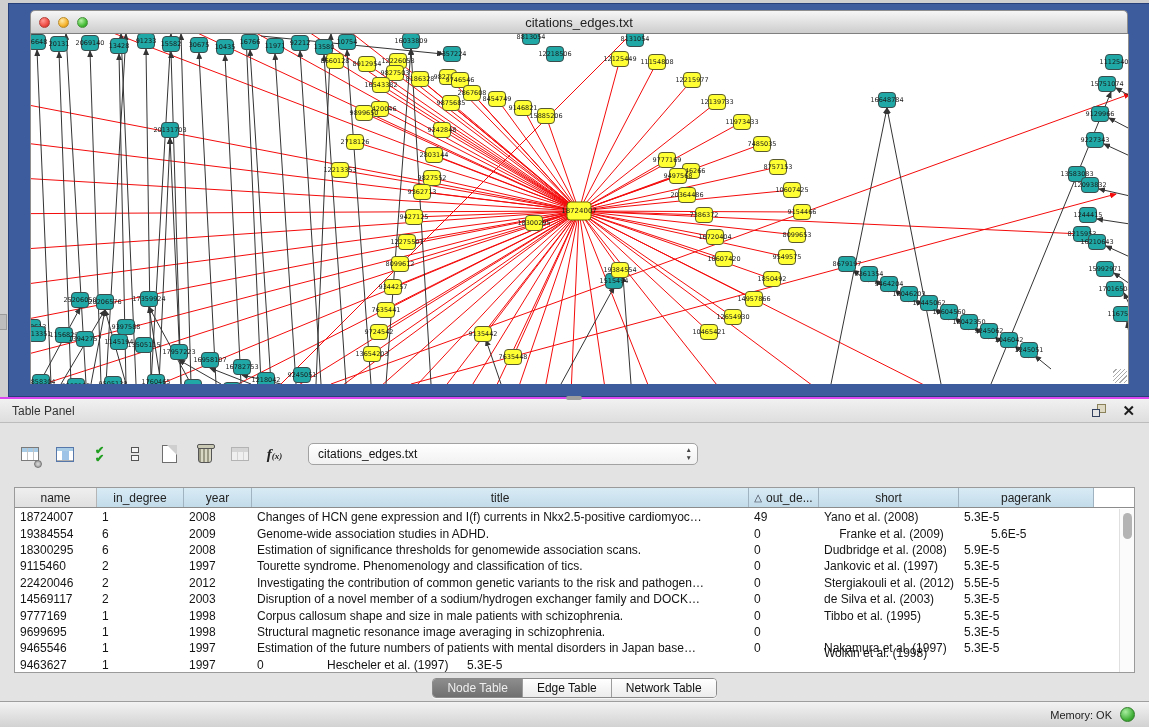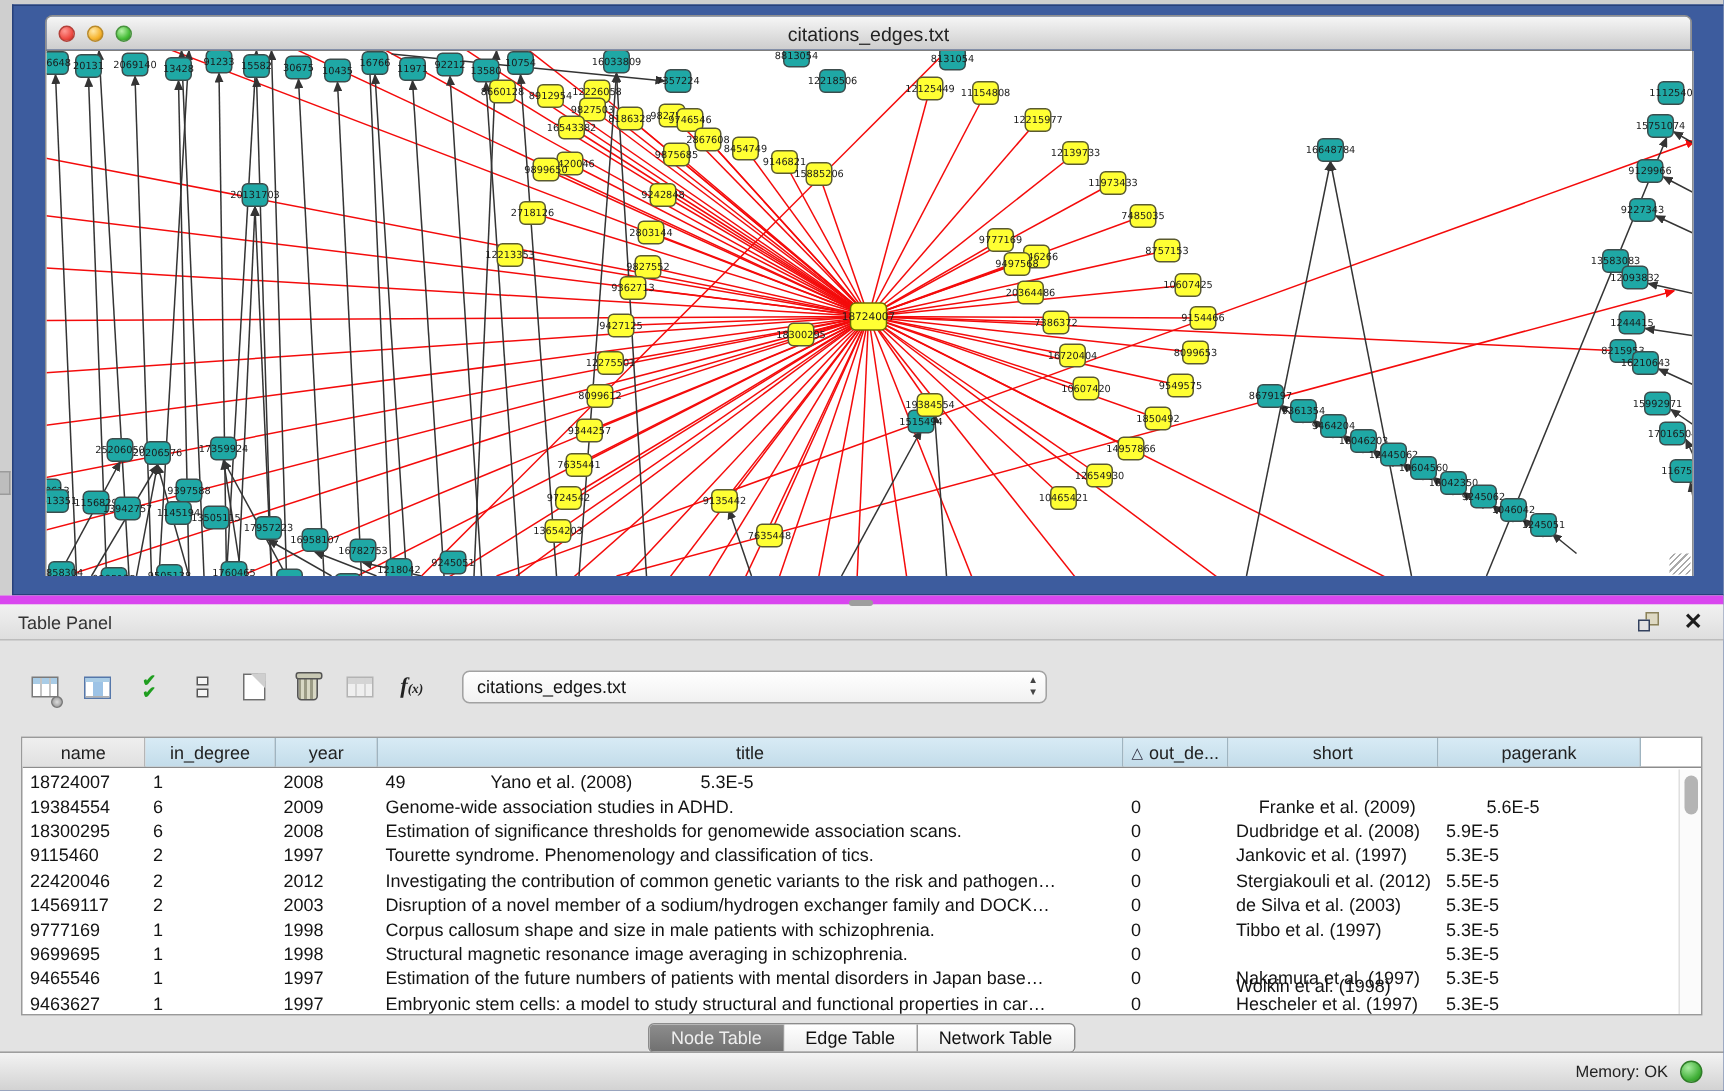--- a/index.html
+++ b/index.html
@@ -28,21 +28,21 @@
   .e-red { stroke:#f40b0b; stroke-width:1; }
   .e-blk { stroke:#343434; stroke-width:1; }
   .grip { position:absolute; right:1px; bottom:1px; width:14px; height:14px;
     background:repeating-linear-gradient(135deg,#fff 0 2px,#aaa 2px 3px); }
 
   .left-notch { position:absolute; left:0; top:314px; width:7px; height:16px;
     background:#bdbdbd; border:1px solid #9b9b9b; border-left:none; }
 
   
   .table-panel { position:absolute; left:0; top:397px; width:1149px; height:304px;
-    background:#e3e3e3; border-top:6px solid #d946ef; }
+    background:#e3e3e3; border-top:2px solid #d946ef; }
   .tp-header { height:24px; background:linear-gradient(#f1f1f1,#dedede);
     border-bottom:1px solid #bcbcbc; display:flex; align-items:center; position:relative;}
   .split-handle { position:absolute; left:566px; top:-3px; width:16px; height:4px;
     border-radius:2px; background:#9d9d9d; }
   .tp-title { font-size:12px; color:#333; padding-left:12px; flex:1; }
   .tp-float { width:14px; height:13px; position:relative; margin-right:16px; cursor:pointer;}
   .tp-float .sq1 { position:absolute; left:0; bottom:0; width:8px; height:8px; border:1px solid #33415e; background:#e3e3e3;}
   .tp-float .sq2 { position:absolute; right:0; top:0; width:9px; height:9px; border:1px solid #8a815a; background:#ded9c3;}
   .tp-close { font-size:15px; font-weight:bold; color:#1c1c1c; margin-right:14px; line-height:1; cursor:pointer;}
 
@@ -594,20 +594,21 @@
           </div>
           <div class="th" style="width: 135px;">
             <span>pagerank</span>
           </div>
         </div>
       <div class="grid-rows" id="grid-rows">
           <div class="tr">
             <div class="td" style="width: 82px;">18724007</div>
             <div class="td" style="width: 87px;">1</div>
             <div class="td" style="width: 68px;">2008</div>
+            <div class="td" style="width: 497px;">Changes of HCN gene expression and I(f) currents in Nkx2.5-positive cardiomyoc…</div>
             <div class="td" style="width: 70px;">49</div>
             <div class="td" style="width: 140px;">Yano et al. (2008)</div>
             <div class="td" style="width: 135px;">5.3E-5</div>
           </div>
           <div class="tr">
             <div class="td" style="width: 82px;">19384554</div>
             <div class="td" style="width: 87px;">6</div>
             <div class="td" style="width: 68px;">2009</div>
             <div class="td" style="width: 497px;">Genome-wide association studies in ADHD.</div>
             <div class="td" style="width: 70px;">0</div>
@@ -649,21 +650,21 @@
             <div class="td" style="width: 70px;">0</div>
             <div class="td" style="width: 140px;">de Silva et al. (2003)</div>
             <div class="td" style="width: 135px;">5.3E-5</div>
           </div>
           <div class="tr">
             <div class="td" style="width: 82px;">9777169</div>
             <div class="td" style="width: 87px;">1</div>
             <div class="td" style="width: 68px;">1998</div>
             <div class="td" style="width: 497px;">Corpus callosum shape and size in male patients with schizophrenia.</div>
             <div class="td" style="width: 70px;">0</div>
-            <div class="td" style="width: 140px;">Tibbo et al. (1997)</div>
+            <div class="td" style="width: 140px;">Tibbo et al. (1995)</div>
             <div class="td" style="width: 135px;">5.3E-5</div>
           </div>
           <div class="tr">
             <div class="td" style="width: 82px;">9699695</div>
             <div class="td" style="width: 87px;">1</div>
             <div class="td" style="width: 68px;">1998</div>
             <div class="td" style="width: 497px;">Structural magnetic resonance image averaging in schizophrenia.</div>
             <div class="td" style="width: 70px;">0</div>
             <div class="td" style="width: 140px; margin-top: 43px;">Wolkin et al. (1998)</div>
             <div class="td" style="width: 135px;">5.3E-5</div>
@@ -674,21 +675,20 @@
             <div class="td" style="width: 68px;">1997</div>
             <div class="td" style="width: 497px;">Estimation of the future numbers of patients with mental disorders in Japan base…</div>
             <div class="td" style="width: 70px;">0</div>
             <div class="td" style="width: 140px;">Nakamura et al. (1997)</div>
             <div class="td" style="width: 135px;">5.3E-5</div>
           </div>
           <div class="tr">
             <div class="td" style="width: 82px;">9463627</div>
             <div class="td" style="width: 87px;">1</div>
             <div class="td" style="width: 68px;">1997</div>
-            <div class="td" style="width: 497px;">Embryonic stem cells: a model to study structural and functional properties in car…</div>
             <div class="td" style="width: 70px;">0</div>
             <div class="td" style="width: 140px;">Hescheler et al. (1997)</div>
             <div class="td" style="width: 135px;">5.3E-5</div>
           </div>
         </div>
       <div class="vscroll">
         <div class="vthumb"></div>
       </div>
     </div>
 

